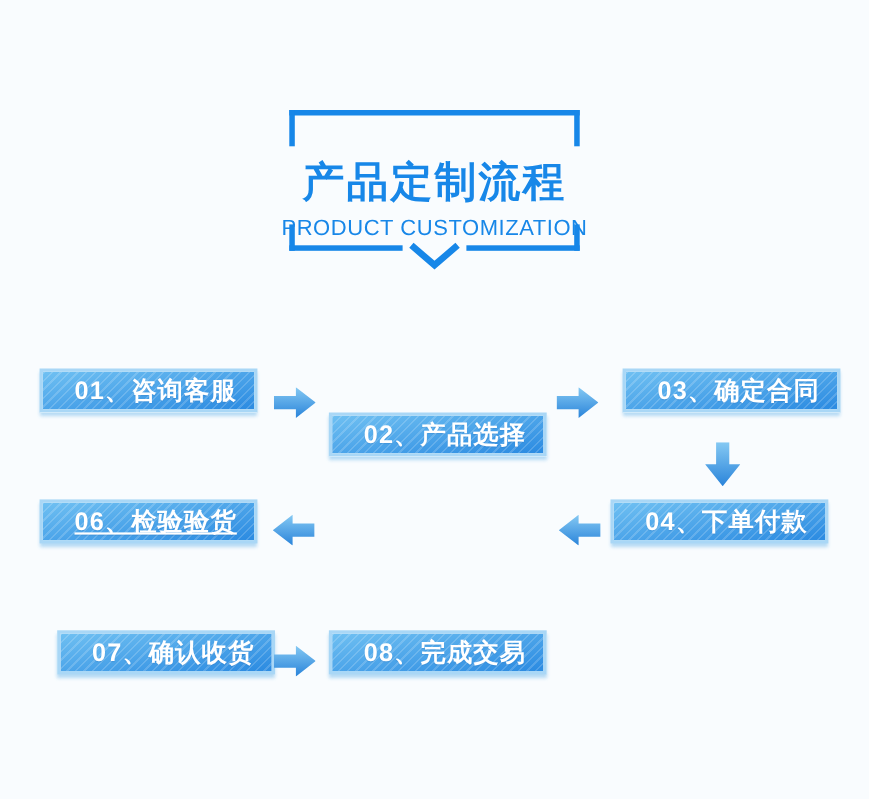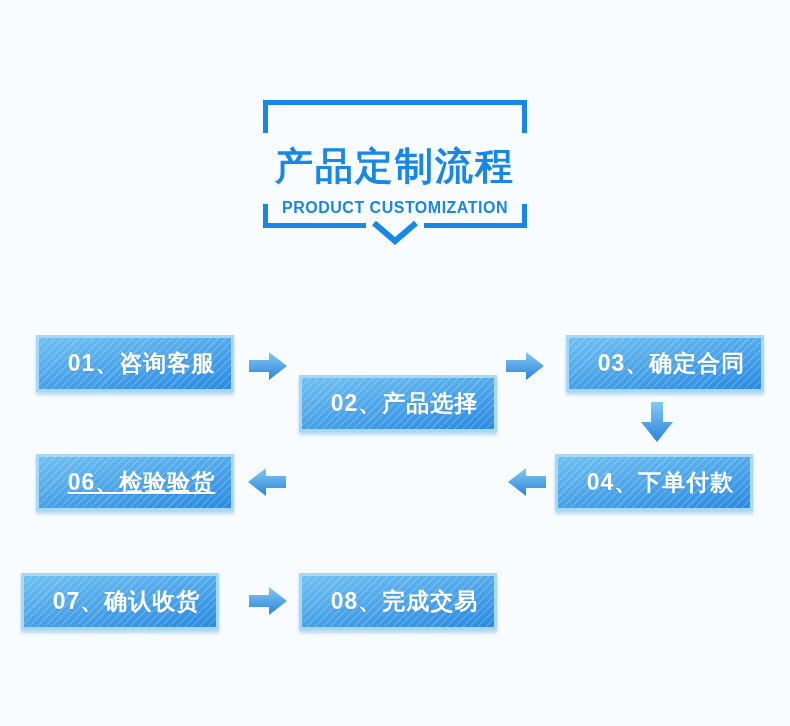--- a/index.html
+++ b/index.html
@@ -36,45 +36,45 @@
   }
   .chevron-svg{position:absolute;left:371px;top:220px;}
   .title-zh{
     position:absolute;left:233px;top:137px;width:324px;height:58px;
     margin:0;line-height:58px;text-align:center;
     font-size:38px;font-weight:bold;color:var(--accent);letter-spacing:2px;
   }
   .title-en{
     position:absolute;left:233px;top:196px;width:324px;height:24px;
     line-height:24px;text-align:center;
-    font-size:16px;font-weight:bold;color:var(--accent);letter-spacing:0.5px;
+    font-size:20px;font-weight:normal;color:var(--accent);letter-spacing:0.5px;
   }
 
   
   .step{
-    position:absolute;width:198px;height:57px;box-sizing:border-box;
+    position:absolute;width:198px;height:40px;box-sizing:border-box;
     border:3px solid var(--box-border);
     background:
       repeating-linear-gradient(135deg, rgba(255,255,255,0.17) 0px, rgba(255,255,255,0.17) 1.5px, rgba(255,255,255,0) 1.5px, rgba(255,255,255,0) 5.5px),
       linear-gradient(170deg, var(--box-grad-top) 0%, var(--box-grad-bottom) 95%);
     color:var(--step-text);
     font-size:23px;font-weight:bold;letter-spacing:1px;
     display:flex;align-items:center;justify-content:center;
     box-shadow:0 3px 3px rgba(173,214,243,0.9);
     text-shadow:0 1px 1px rgba(35,105,175,0.25);
     white-space:nowrap;
     padding-left:13px;
   }
   .s1{left:36px;top:335px;}
   .s2{left:299px;top:335px;margin-top:40px;}
   .s3{left:534px;top:335px;margin-left:32px;}
   .s4{left:555px;top:454px;}
   .s5{left:299px;top:454px;}
   .s6{left:36px;top:454px;text-decoration:underline;}
-  .s7{left:21px;top:573px;}
+  .s7{left:52px;top:573px;}
   .s8{left:299px;top:573px;}
 
   
   .arrow{position:absolute;}
   .a1{left:249px;top:352px;}
   .a2{left:506px;top:352px;}
   .a3{left:641px;top:402px;}
   .a4{left:508px;top:468px;}
   .a5{left:248px;top:468px;}
   .a6{left:249px;top:587px;}

